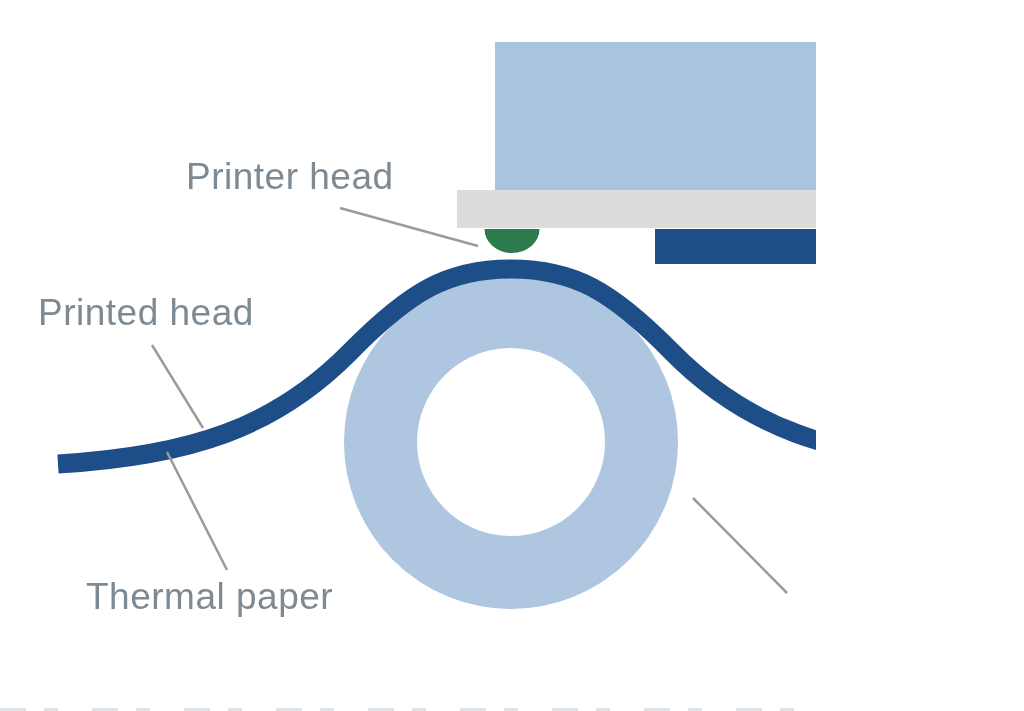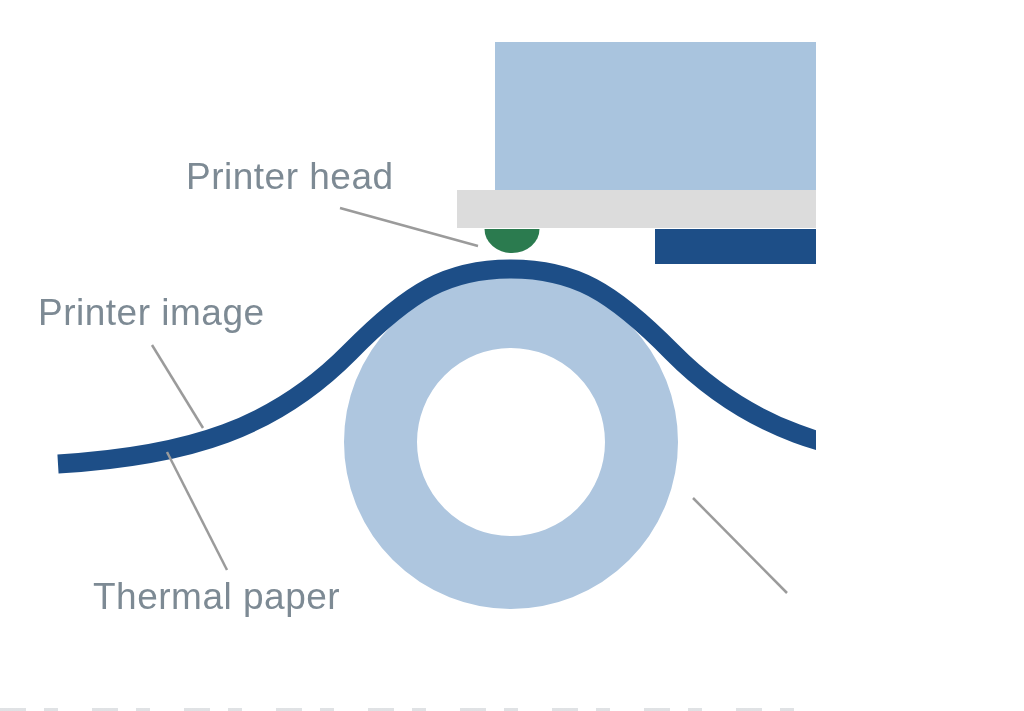--- a/index.html
+++ b/index.html
@@ -26,21 +26,21 @@
     position: absolute;
     color: #7d8a94;
     font-size: 37px;
     font-weight: 300;
     letter-spacing: 0.5px;
     white-space: nowrap;
     user-select: none;
   }
   .label-printer-head  { left: 186px; top: 156px; }
   .label-printed-image { left: 38px;  top: 292px; }
-  .label-thermal-paper { left: 93px;  top: 576px; }
+  .label-thermal-paper { left: 86px;  top: 576px; }
   .label-backing-roll  { left: 680px; top: 608px; }
   .cropped-text-strip {
     position: absolute;
     left: 0;
     bottom: 0;
     width: 1024px;
     height: 3px;
     opacity: 0.16;
     background: repeating-linear-gradient(
       90deg,
@@ -77,19 +77,19 @@
     <path d="M 484.5 229 A 27.5 24 0 0 0 539.5 229 Z" fill="#2b7b4f"></path>
 
     <line x1="340" y1="208" x2="478" y2="246" stroke-width="2.5" stroke="#9b9b9b"></line>
     <line x1="152" y1="345" x2="203" y2="428" stroke-width="2.5" stroke="#9b9b9b"></line>
     <line x1="167" y1="452" x2="227" y2="570" stroke-width="2.5" stroke="#9b9b9b"></line>
     <line x1="693" y1="498" x2="787" y2="593" stroke-width="2.5" stroke="#9b9b9b"></line>
   </svg>
 
   <div class="label label-printer-head">Printer head</div>
 
-  <div class="label label-printed-image">Printer image</div>
+  <div class="label label-printed-image">Printed head</div>
 
   <div class="label label-thermal-paper">Thermal paper</div>
 
 
   <div class="cropped-text-strip"></div>
 </div>
 
 </body></html>

